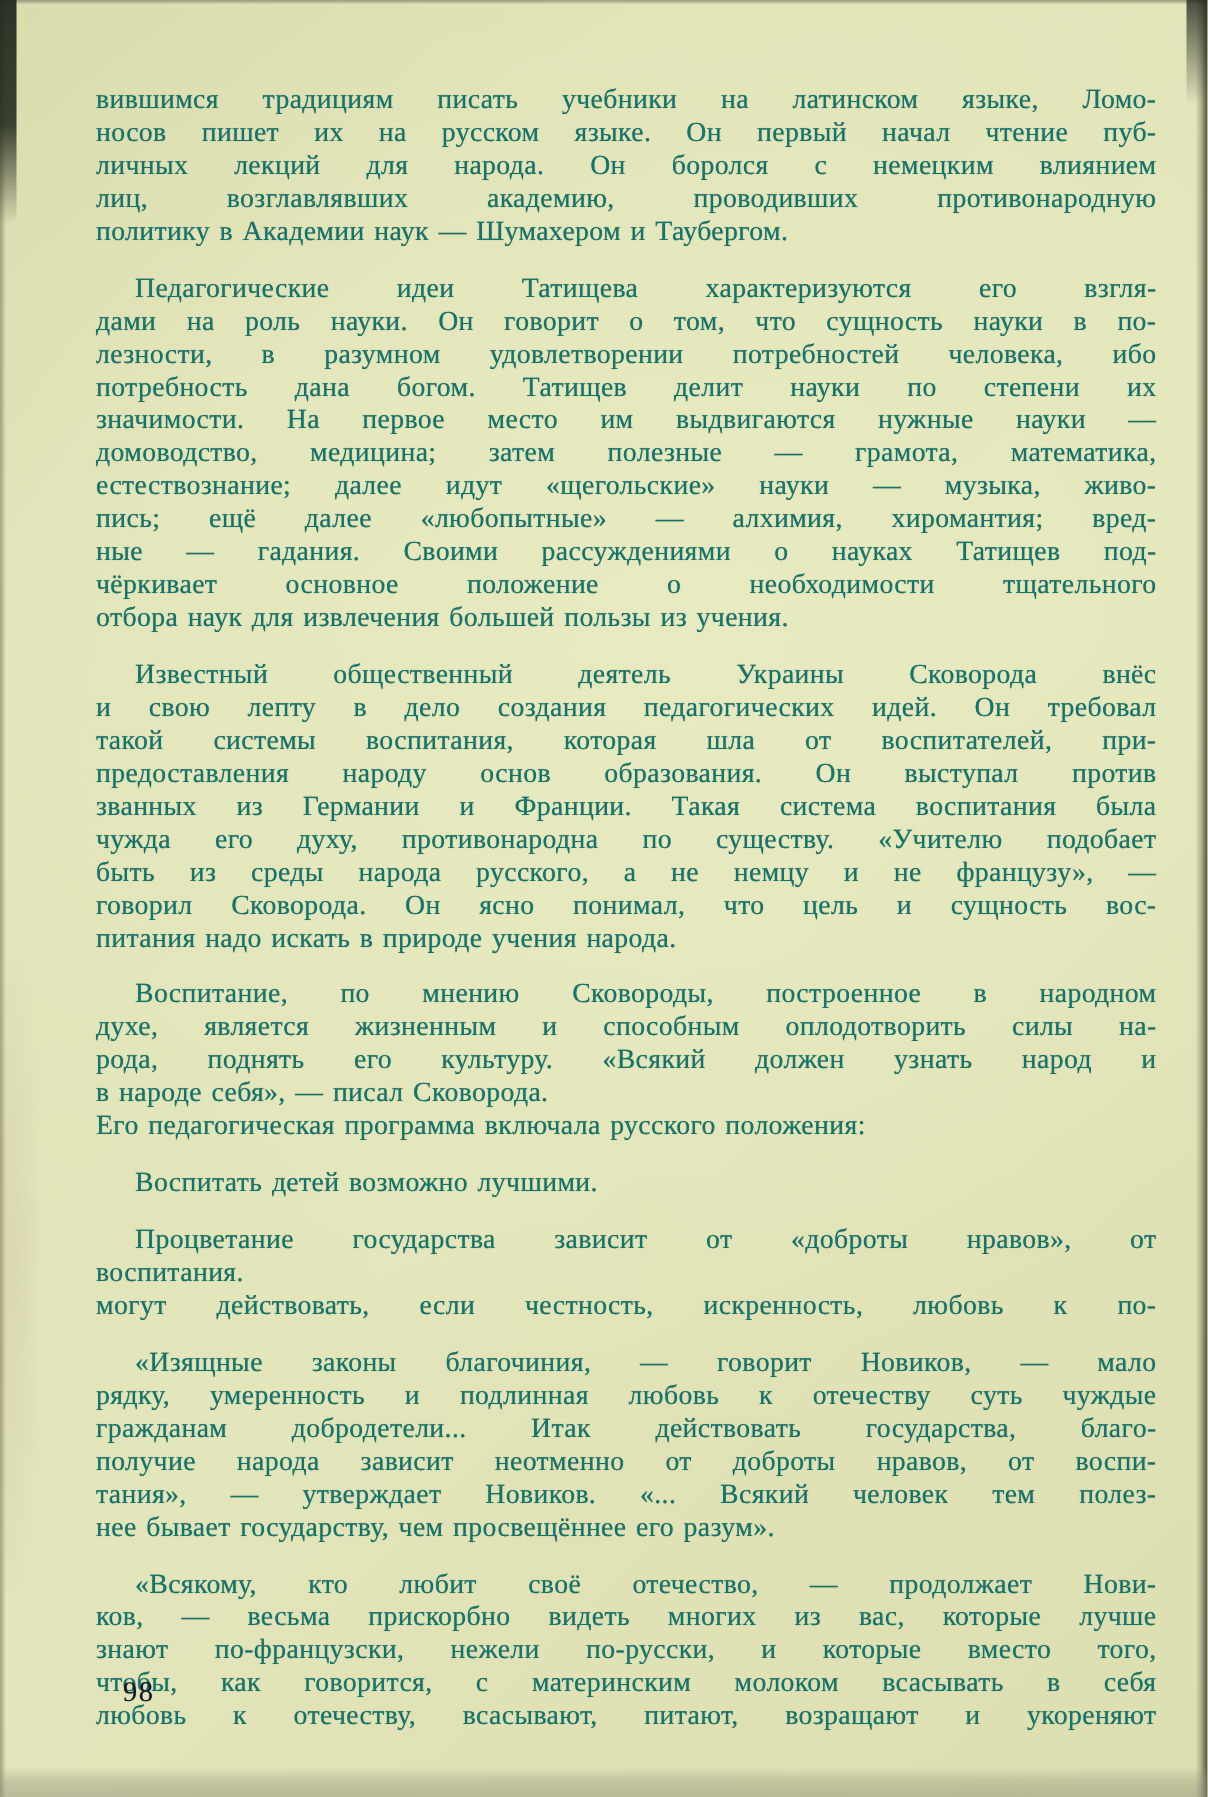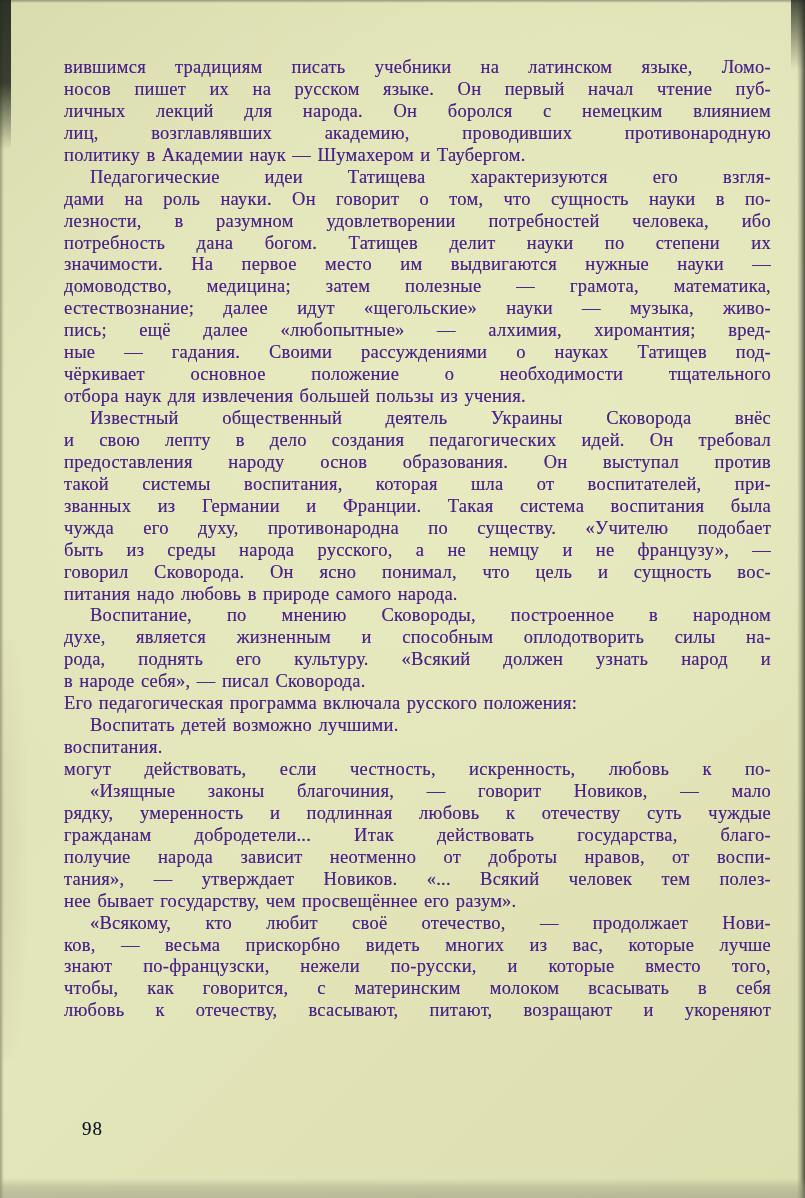--- a/index.html
+++ b/index.html
@@ -48,34 +48,34 @@
     position: absolute; left: 0; top: 640px; width: 26px; height: 420px;
     background: radial-gradient(ellipse 30px 260px at 0% 50%, rgba(168,150,120,0.18), rgba(0,0,0,0));
   }
 
   
   .page-text {
     position: absolute;
     left: 64px;
     top: 57px;
     width: 707px;
-    color: #4c1d95;
+    color: #0f766e;
     font-size: 18.5px;
     letter-spacing: 0.25px;
     word-spacing: 1.5px;
     text-shadow: 0 0 0.6px rgba(50,49,43,0.55);
   }
   .line {
     height: 21.95px;
     line-height: 21.95px;
     text-align: justify;
     text-align-last: justify;
     white-space: normal;
   }
-  .line.indent { padding-left: 26px; }
+  .line.indent { padding-left: 26px; margin-top: 16px; }
   .line.end { text-align-last: left; }
 
   .page-number {
     position: absolute;
     left: 70px;
     top: 1118px;
     color: #0f172a;
     font-size: 19px;
     letter-spacing: 1px;
     text-shadow: 0 0 0.6px rgba(50,49,43,0.5);
@@ -105,33 +105,34 @@
     <div class="line">потребность дана богом. Татищев делит науки по степени их</div>
     <div class="line">значимости. На первое место им выдвигаются нужные науки —</div>
     <div class="line">домоводство, медицина; затем полезные — грамота, математика,</div>
     <div class="line">естествознание; далее идут «щегольские» науки — музыка, живо-</div>
     <div class="line">пись; ещё далее «любопытные» — алхимия, хиромантия; вред-</div>
     <div class="line">ные — гадания. Своими рассуждениями о науках Татищев под-</div>
     <div class="line">чёркивает основное положение о необходимости тщательного</div>
     <div class="line end">отбора наук для извлечения большей пользы из учения.</div>
     <div class="line indent">Известный общественный деятель Украины Сковорода внёс</div>
     <div class="line">и свою лепту в дело создания педагогических идей. Он требовал</div>
+    <div class="line">такой системы воспитания, которая шла от воспитателей, при-</div>
     <div class="line">предоставления народу основ образования. Он выступал против</div>
-    <div class="line">такой системы воспитания, которая шла от воспитателей, при-</div>
     <div class="line">званных из Германии и Франции. Такая система воспитания была</div>
     <div class="line">чужда его духу, противонародна по существу. «Учителю подобает</div>
     <div class="line">быть из среды народа русского, а не немцу и не французу», —</div>
     <div class="line">говорил Сковорода. Он ясно понимал, что цель и сущность вос-</div>
-    <div class="line end">питания надо любовь в природе самого народа.</div>
+    <div class="line end">питания надо искать в природе учения народа.</div>
     <div class="line indent">Воспитание, по мнению Сковороды, построенное в народном</div>
     <div class="line">духе, является жизненным и способным оплодотворить силы на-</div>
     <div class="line">рода, поднять его культуру. «Всякий должен узнать народ и</div>
     <div class="line end">в народе себя», — писал Сковорода.</div>
     <div class="line end">Его педагогическая программа включала русского положения:</div>
     <div class="line indent end">Воспитать детей возможно лучшими.</div>
+    <div class="line indent">Процветание государства зависит от «доброты нравов», от</div>
     <div class="line end">воспитания.</div>
     <div class="line">могут действовать, если честность, искренность, любовь к по-</div>
     <div class="line indent">«Изящные законы благочиния, — говорит Новиков, — мало</div>
     <div class="line">рядку, умеренность и подлинная любовь к отечеству суть чуждые</div>
     <div class="line">гражданам добродетели... Итак действовать государства, благо-</div>
     <div class="line">получие народа зависит неотменно от доброты нравов, от воспи-</div>
     <div class="line">тания», — утверждает Новиков. «... Всякий человек тем полез-</div>
     <div class="line end">нее бывает государству, чем просвещённее его разум».</div>
     <div class="line indent">«Всякому, кто любит своё отечество, — продолжает Нови-</div>
     <div class="line">ков, — весьма прискорбно видеть многих из вас, которые лучше</div>

